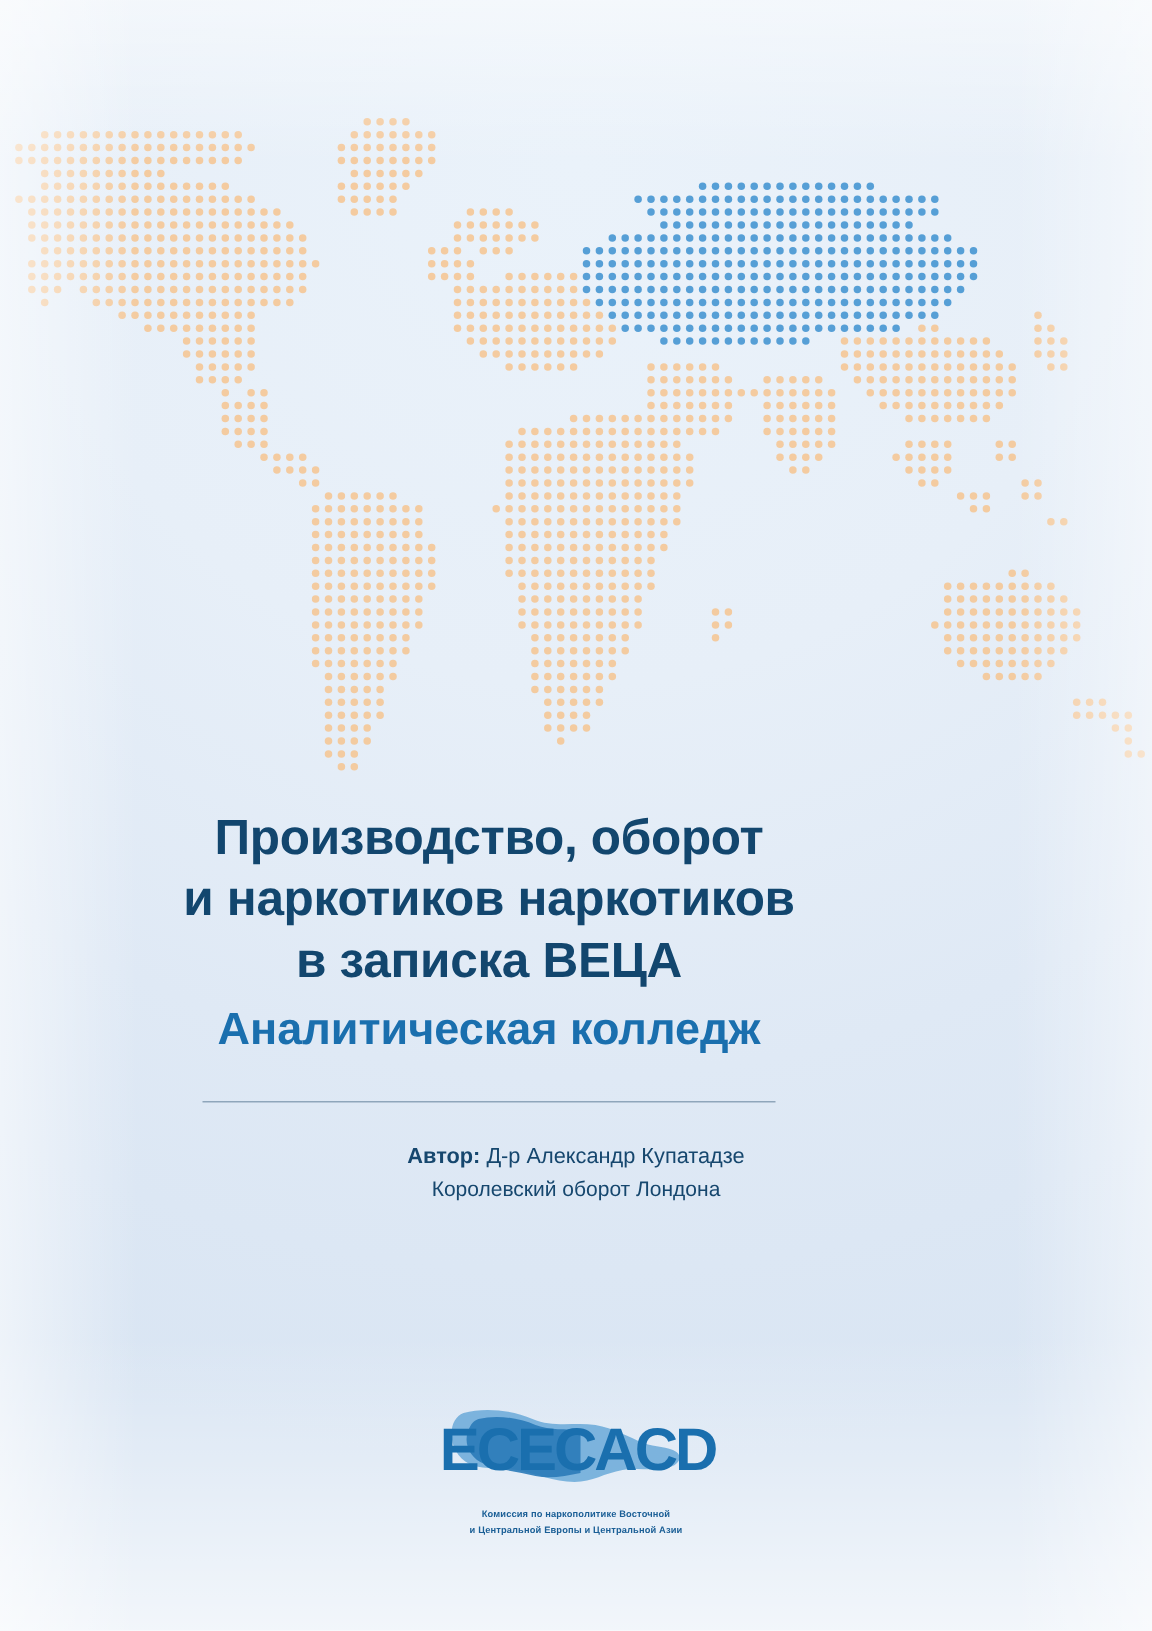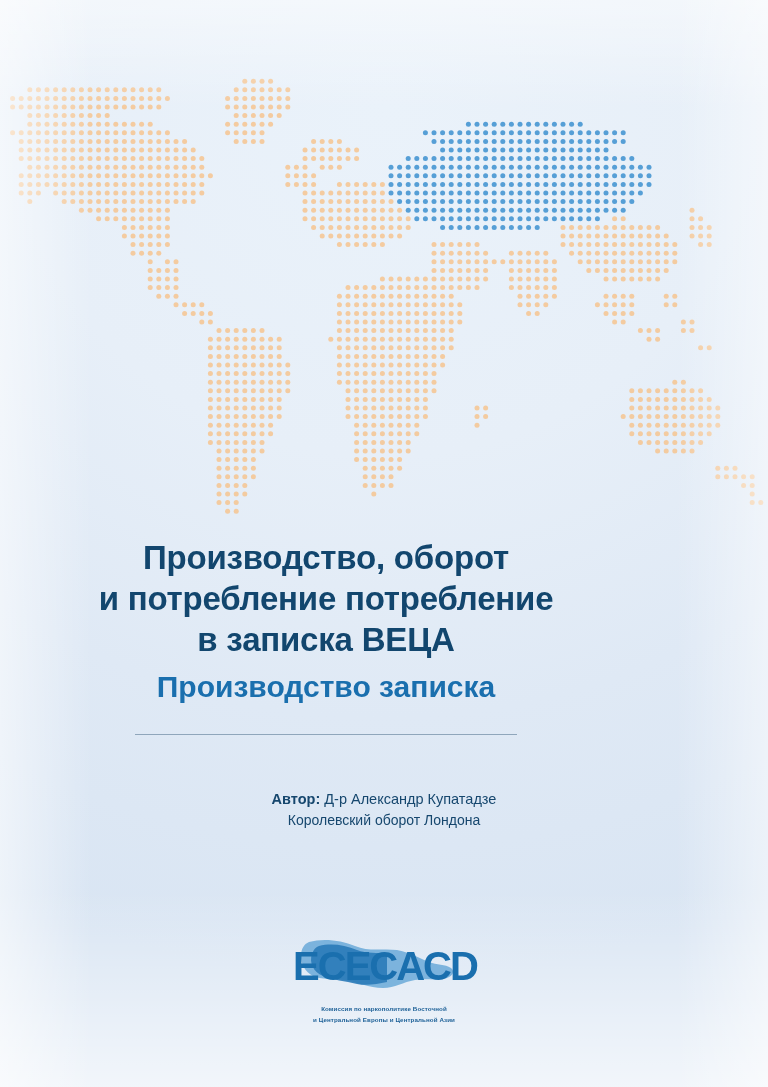--- a/index.html
+++ b/index.html
@@ -75,21 +75,20 @@
   }
 
   .author-block {
     position: absolute;
     top: 760px;
     left: 0;
     width: 768px;
     text-align: center;
     color: #16476e;
     z-index: 3;
-    margin-top: 28px;
   }
   .author-line {
     font-size: 14.5px;
     line-height: 1.55;
   }
   .author-label {
     font-weight: bold;
   }
   .author-affiliation {
     font-size: 14px;
@@ -1657,23 +1656,23 @@
         <circle cx="236.2" cy="444.6" r="2.5" fill="#f6c28a" opacity="0.8"></circle>
         <circle cx="752.2" cy="444.6" r="2.5" fill="#f6c28a" opacity="0.8"></circle>
         <circle cx="760.8" cy="444.6" r="2.5" fill="#f6c28a" opacity="0.8"></circle>
         <circle cx="227.6" cy="453.2" r="2.5" fill="#f6c28a" opacity="0.8"></circle>
         <circle cx="236.2" cy="453.2" r="2.5" fill="#f6c28a" opacity="0.8"></circle>
       </g>
   </svg>
 
   <div class="title-block">
     <div class="title-line">Производство, оборот</div>
-    <div class="title-line">и потребление потребление</div>
+    <div class="title-line">и наркотиков наркотиков</div>
     <div class="title-line">в записка ВЕЦА</div>
-    <div class="subtitle-line">Производство записка</div>
+    <div class="subtitle-line">Аналитическая колледж</div>
     <div class="divider"></div>
   </div>
 
   <div class="author-block">
     <div class="author-line">
       <span class="author-label">Автор:</span>
       <span>Д-р Александр Купатадзе</span>
     </div>
     <div class="author-affiliation">Королевский оборот Лондона</div>
   </div>

